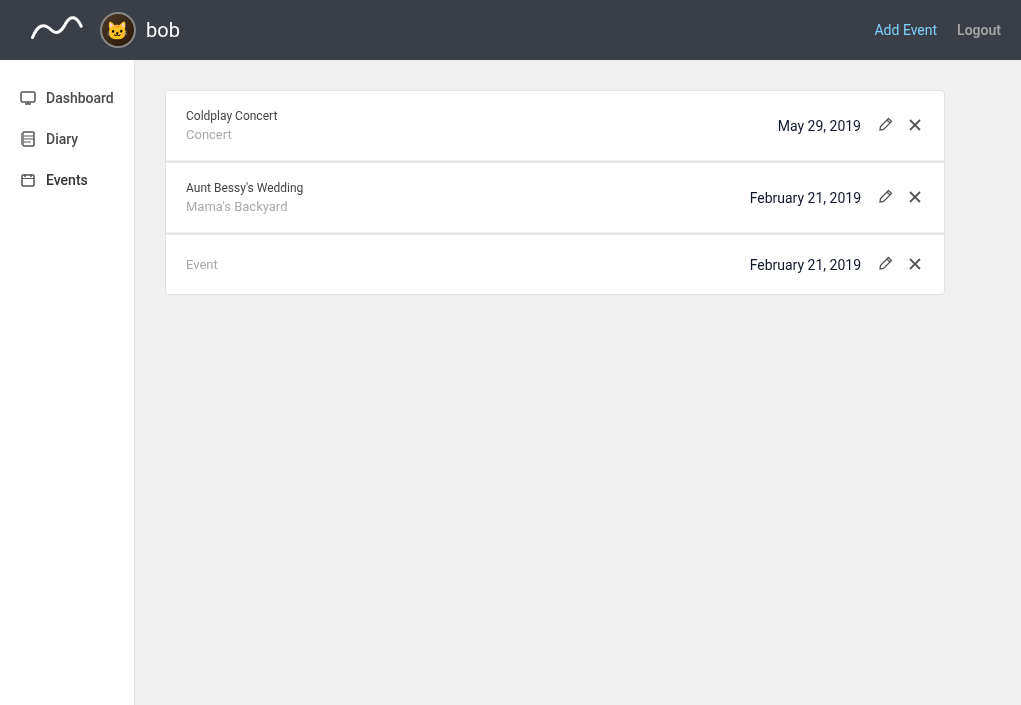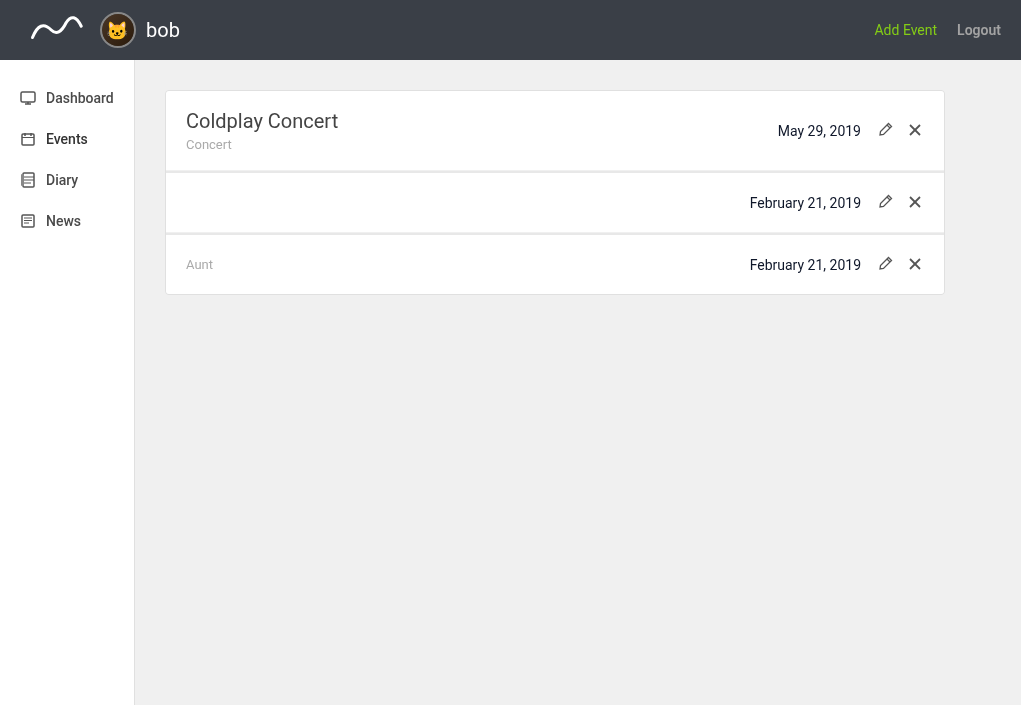--- a/index.html
+++ b/index.html
@@ -56,21 +56,21 @@
       color: #ffffff;
       font-size: 20px;
     }
     .header-actions {
       margin-left: auto;
       display: flex;
       gap: 20px;
       align-items: center;
     }
     .header-action-btn {
-      color: #84cc16;
+      color: #7dd3fc;
       font-size: 14px;
       cursor: pointer;
       background: none;
       border: none;
       font-family: inherit;
     }
     .header-action-btn.logout {
       color: #a3a3a3;
       font-weight: 600;
     }
@@ -140,21 +140,21 @@
       padding: 18px 20px;
       border-bottom: 1px solid #f0f0f0;
     }
     .event-card:last-child {
       border-bottom: none;
     }
     .event-info {
       flex: 1;
     }
     .event-title {
-      font-size: 20px;
+      font-size: 12px;
       color: #444444;
       font-weight: 400;
       margin-bottom: 4px;
     }
     .event-location {
       font-size: 13px;
       color: #aaaaaa;
     }
     .event-date {
       color: #0f172a;
@@ -202,58 +202,47 @@
 
     <div class="sidebar-item">
       <span class="sidebar-icon">
         <svg width="16" height="14" viewBox="0 0 16 14" fill="none">
           <rect x="1" y="1" width="14" height="10" rx="1.5" stroke="#555" stroke-width="1.5"></rect>
           <line x1="5" y1="13" x2="11" y2="13" stroke="#555" stroke-width="1.5"></line>
           <line x1="8" y1="11" x2="8" y2="13" stroke="#555" stroke-width="1.5"></line>
         </svg>
       </span>
       <span>Dashboard</span>
-    </div>
-
-    <div class="sidebar-item active">
-      <span class="sidebar-icon">
-        <svg width="14" height="14" viewBox="0 0 14 14" fill="none">
-          <rect x="1" y="2" width="12" height="11" rx="1" stroke="#555" stroke-width="1.5"></rect>
-          <line x1="1" y1="5.5" x2="13" y2="5.5" stroke="#555" stroke-width="1"></line>
-          <line x1="4" y1="1" x2="4" y2="4" stroke="#555" stroke-width="1.5"></line>
-          <line x1="10" y1="1" x2="10" y2="4" stroke="#555" stroke-width="1.5"></line>
-        </svg>
-      </span>
-      <span>Events</span>
     </div>
 
     <div class="sidebar-item">
       <span class="sidebar-icon">
         <svg width="14" height="16" viewBox="0 0 14 16" fill="none">
           <rect x="2" y="1" width="11" height="14" rx="1" stroke="#555" stroke-width="1.5"></rect>
           <line x1="2" y1="5" x2="13" y2="5" stroke="#555" stroke-width="1"></line>
           <line x1="2" y1="8" x2="13" y2="8" stroke="#555" stroke-width="1"></line>
           <line x1="2" y1="11" x2="10" y2="11" stroke="#555" stroke-width="1"></line>
           <rect x="0" y="2" width="3" height="12" rx="1" fill="#888"></rect>
         </svg>
       </span>
       <span>Diary</span>
     </div>
 
-    <div class="sidebar-item">
+    <div class="sidebar-item active">
       <span class="sidebar-icon">
         <svg width="14" height="14" viewBox="0 0 14 14" fill="none">
-          <rect x="1" y="1" width="12" height="12" rx="1" stroke="#555" stroke-width="1.5"></rect>
-          <line x1="3" y1="4" x2="11" y2="4" stroke="#555" stroke-width="1"></line>
-          <line x1="3" y1="6.5" x2="11" y2="6.5" stroke="#555" stroke-width="1"></line>
-          <line x1="3" y1="9" x2="8" y2="9" stroke="#555" stroke-width="1"></line>
+          <rect x="1" y="2" width="12" height="11" rx="1" stroke="#555" stroke-width="1.5"></rect>
+          <line x1="1" y1="5.5" x2="13" y2="5.5" stroke="#555" stroke-width="1"></line>
+          <line x1="4" y1="1" x2="4" y2="4" stroke="#555" stroke-width="1.5"></line>
+          <line x1="10" y1="1" x2="10" y2="4" stroke="#555" stroke-width="1.5"></line>
         </svg>
       </span>
-      <span>News</span>
-    </div>
+      <span>Events</span>
+    </div>
+
 
 
   </div>
 
   <div class="content">
 
     <div class="event-list" id="event-list-container">
 
     <div class="event-card">
       <div class="event-info">
@@ -271,40 +260,42 @@
         <span class="event-action-icon" title="Delete">
           <svg width="12" height="12" viewBox="0 0 12 12" fill="none">
             <line x1="1" y1="1" x2="11" y2="11" stroke="#555" stroke-width="1.8"></line>
             <line x1="11" y1="1" x2="1" y2="11" stroke="#555" stroke-width="1.8"></line>
           </svg>
         </span>
       </div>
     </div>
         <div class="event-card">
       <div class="event-info">
+        <div class="event-title">Aunt Bessy's Wedding</div>
+        <div class="event-location">Mama's Backyard</div>
       </div>
       <div class="event-date">February 21, 2019</div>
       <div class="event-actions">
         <span class="event-action-icon" title="Edit">
           <svg width="14" height="14" viewBox="0 0 14 14" fill="none">
             <path d="M9.5 1.5 L12.5 4.5 L4.5 12.5 L1 13 L1.5 9.5 Z" stroke="#555" stroke-width="1.3" fill="none"></path>
             <line x1="8" y1="3" x2="11" y2="6" stroke="#555" stroke-width="1.3"></line>
           </svg>
         </span>
         <span class="event-action-icon" title="Delete">
           <svg width="12" height="12" viewBox="0 0 12 12" fill="none">
             <line x1="1" y1="1" x2="11" y2="11" stroke="#555" stroke-width="1.8"></line>
             <line x1="11" y1="1" x2="1" y2="11" stroke="#555" stroke-width="1.8"></line>
           </svg>
         </span>
       </div>
     </div>
         <div class="event-card">
       <div class="event-info">
-        <div class="event-location">Aunt</div>
+        <div class="event-location">Event</div>
       </div>
       <div class="event-date">February 21, 2019</div>
       <div class="event-actions">
         <span class="event-action-icon" title="Edit">
           <svg width="14" height="14" viewBox="0 0 14 14" fill="none">
             <path d="M9.5 1.5 L12.5 4.5 L4.5 12.5 L1 13 L1.5 9.5 Z" stroke="#555" stroke-width="1.3" fill="none"></path>
             <line x1="8" y1="3" x2="11" y2="6" stroke="#555" stroke-width="1.3"></line>
           </svg>
         </span>
         <span class="event-action-icon" title="Delete">

